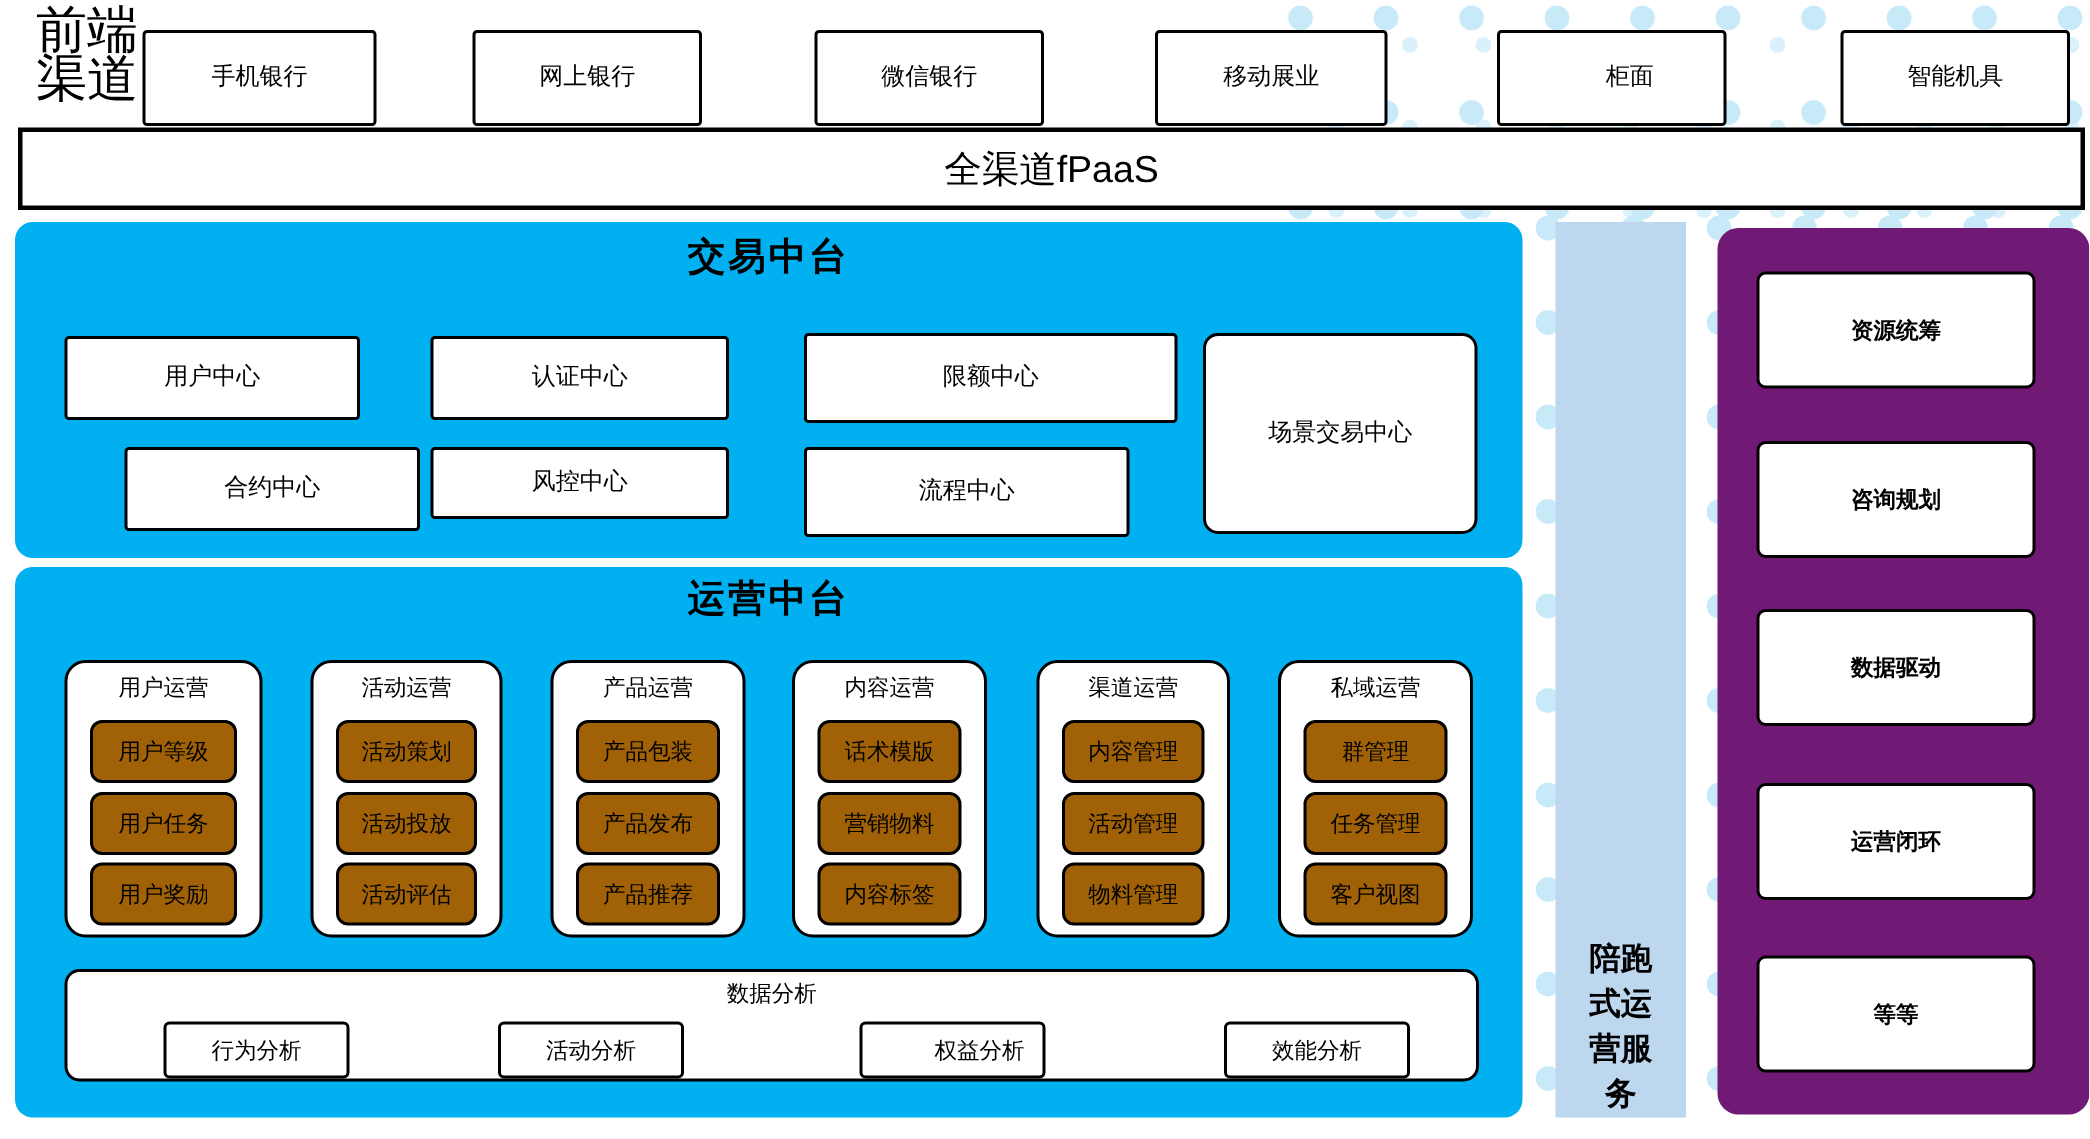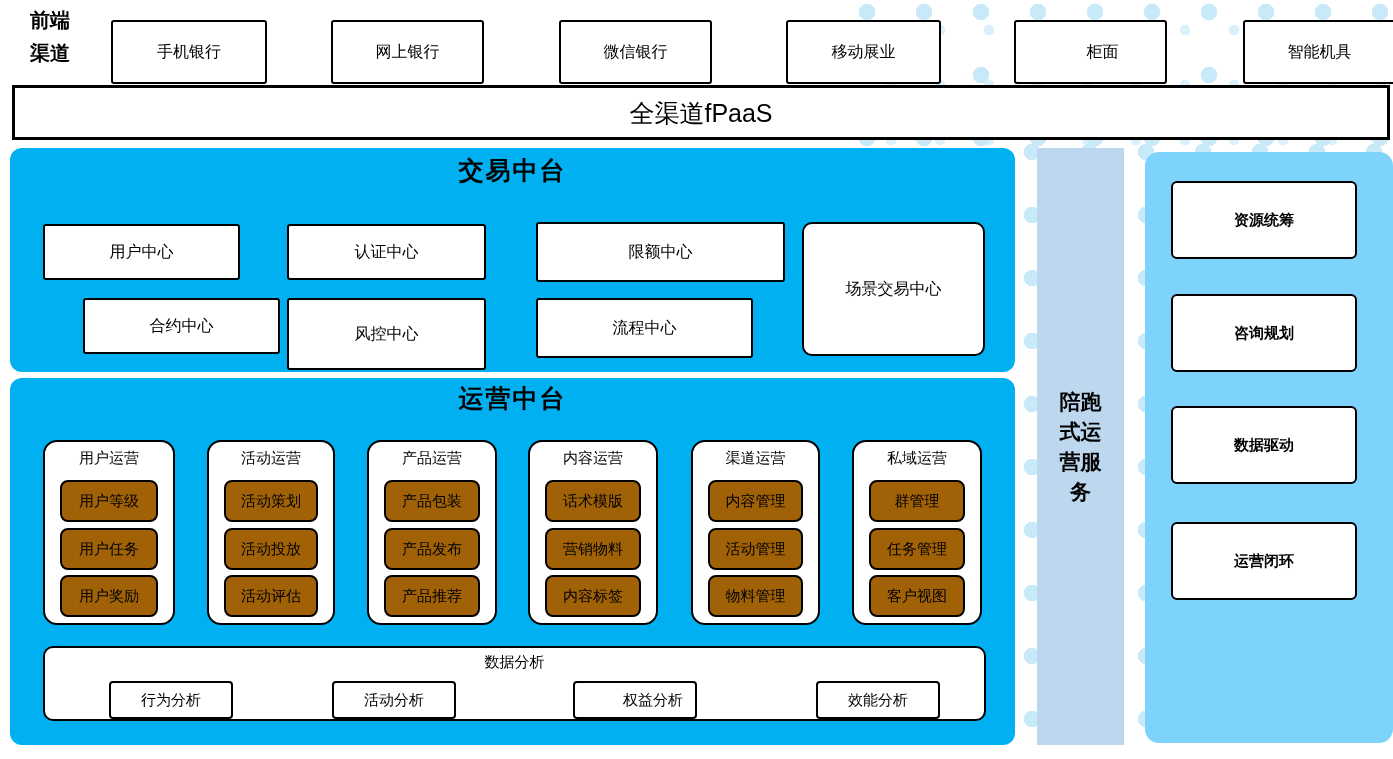--- a/index.html
+++ b/index.html
@@ -23,24 +23,24 @@
   
   .wbox{
     position:absolute;box-sizing:border-box;background:#fff;border:2px solid #000;
     display:flex;align-items:center;justify-content:center;text-align:center;
     font-size:16px;line-height:1.2;z-index:2;
   }
 
   
   .front-label{
     position:absolute;left:8px;top:4px;width:84px;z-index:2;
-    font-family:"DejaVu Serif","Liberation Serif",serif;font-weight:700;
-    font-size:20px;line-height:33px;text-align:center;
-  }
-  .ch{top:20px;height:64px;border-radius:3px;margin-left:16px;}
+    font-family:"DejaVu Serif","Liberation Serif",serif;font-weight:400;
+    font-size:34px;line-height:33px;text-align:right;
+  }
+  .ch{top:20px;height:64px;border-radius:3px;}
 
   
   .fpaas{left:12px;top:85px;width:1378px;height:55px;border-width:3px;font-size:25px;border-radius:0;}
 
   
   .panel{
     position:absolute;left:10px;width:1005px;background:#00B0F0;border-radius:12px;z-index:1;
   }
   .panel-trade{top:148px;height:224px;}
   .panel-ops{top:378px;height:367px;}
@@ -76,29 +76,29 @@
   .analysis-title{position:absolute;top:5px;left:0;right:0;text-align:center;font-size:15px;}
   .analysis-item{
     position:absolute;top:33px;width:124px;height:38px;box-sizing:border-box;
     background:#fff;border:2px solid #000;border-radius:4px;
     display:flex;align-items:center;justify-content:center;font-size:15px;
   }
 
   
   .side-bar{
     position:absolute;left:1037px;top:148px;width:87px;height:597px;background:#BDD7EE;z-index:1;
-    display:flex;align-items:center;justify-content:center;
+    display:flex;align-items:flex-end;justify-content:center;
   }
   .side-bar-text{
     width:46px;font-size:21px;line-height:30px;font-weight:600;
     text-align:center;word-break:break-all;
   }
   .right-panel{
     position:absolute;left:1145px;top:152px;width:248px;height:591px;
-    background:#7dd3fc;border-radius:14px;z-index:1;
+    background:#701a75;border-radius:14px;z-index:1;
   }
   .svc{
     position:absolute;left:26px;width:186px;height:78px;box-sizing:border-box;
     background:#fff;border:2px solid #000;border-radius:6px;
     display:flex;align-items:center;justify-content:center;
     font-size:15px;font-weight:700;z-index:2;
   }
 </style>
 </head>
 <body>
@@ -122,21 +122,21 @@
 
   <div class="wbox fpaas">全渠道fPaaS</div>
 
   <div class="panel panel-trade">
     <div class="panel-title">交易中台</div>
     <div class="wbox tbox" style="left:33px;top:76px;width:197px;">用户中心</div>
     <div class="wbox tbox" style="left:277px;top:76px;width:199px;">认证中心</div>
     <div class="wbox tbox" style="left:526px;top:74px;width:249px;height:60px;">限额中心</div>
     <div class="wbox tall-box" style="left:792px;top:74px;width:183px;height:134px;">场景交易中心</div>
     <div class="wbox tbox" style="left:33px;top:150px;width:197px;margin-left:40px;">合约中心</div>
-    <div class="wbox tbox" style="left:277px;top:150px;width:199px;height:72px;">风控中心</div>
+    <div class="wbox tbox" style="left:277px;top:150px;width:199px;height:48px;">风控中心</div>
     <div class="wbox tbox" style="left:526px;top:150px;width:217px;height:60px;">流程中心</div>
   </div>
 
   <div class="panel panel-ops">
     <div class="panel-title">运营中台</div>
 
     <div class="ops-col" style="left:33px;width:132px;">
       <div class="ops-col-header">用户运营</div>
       <div class="ops-item i0">用户等级</div>
       <div class="ops-item i1">用户任务</div>
@@ -189,15 +189,16 @@
 
   <div class="side-bar">
     <div class="side-bar-text">陪跑式运营服务</div>
   </div>
 
   <div class="right-panel">
     <div class="svc" style="top:29px;">资源统筹</div>
     <div class="svc" style="top:142px;">咨询规划</div>
     <div class="svc" style="top:254px;">数据驱动</div>
     <div class="svc" style="top:370px;">运营闭环</div>
+    <div class="svc" style="top:485px;">等等</div>
   </div>
 
 </div>
 
 </body></html>

